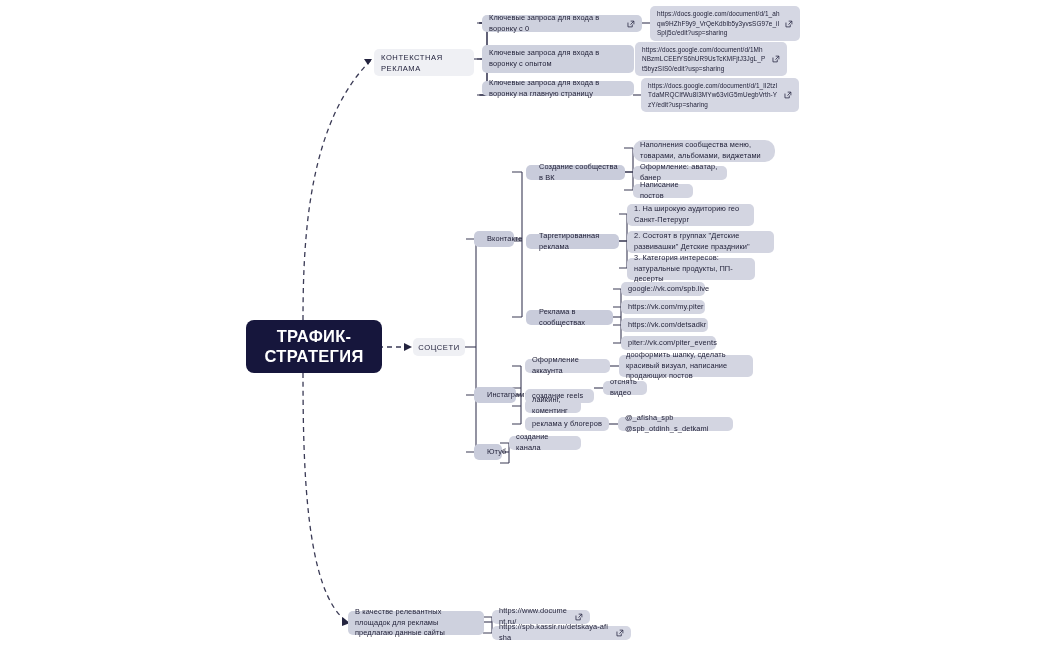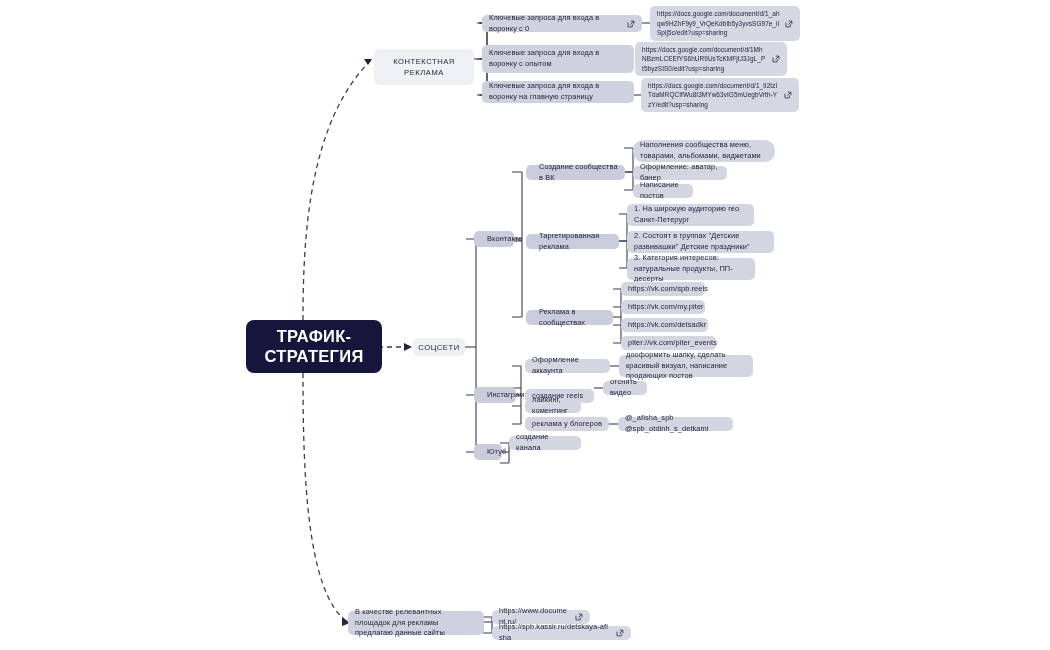--- a/index.html
+++ b/index.html
@@ -165,21 +165,21 @@
     </g>
   </svg>
 
   <div class="node root" style="left:246px; top:320px; width:136px; height:53px;">
     <div>
       <span class="txt">ТРАФИК-</span>
       <span class="txt">СТРАТЕГИЯ</span>
     </div>
   </div>
 
-  <div class="node lv1" style="left:374px; top:49px; width:100px; height:36px;text-align:center;">
+  <div class="node lv1" style="left:374px; top:49px; width:100px; height:27px;">
     <span class="txt">КОНТЕКСТНАЯ РЕКЛАМА</span>
   </div>
 
   <div class="node" style="left:482px; top:15px; width:160px; height:17px;">
     <span class="txt" style="flex:1">Ключевые запроса для входа в воронку с 0</span>
     <span class="ext-icon">
       <svg viewBox="0 0 10 10" width="8" height="8">
           <path d="M1.2 3.2v5.4h5.4V5.6" fill="none" stroke="#2b2b45" stroke-width="1"></path>
           <path d="M4.6 1.4h4v4" fill="none" stroke="#2b2b45" stroke-width="1"></path>
           <path d="M8.6 1.4 4.3 5.7" stroke="#2b2b45" stroke-width="1"></path>
@@ -204,21 +204,21 @@
     <span class="txt" style="flex:1">https://docs.google.com/document/d/1MhNBzmLCEEfYS6hUR9UsTcKMFjtJ3JgL_Pt5byzSIS0/edit?usp=sharing</span>
     <span class="ext-icon">
       <svg viewBox="0 0 10 10" width="8" height="8">
           <path d="M1.2 3.2v5.4h5.4V5.6" fill="none" stroke="#2b2b45" stroke-width="1"></path>
           <path d="M4.6 1.4h4v4" fill="none" stroke="#2b2b45" stroke-width="1"></path>
           <path d="M8.6 1.4 4.3 5.7" stroke="#2b2b45" stroke-width="1"></path>
         </svg>
     </span>
   </div>
 
-  <div class="node" style="left:482px; top:81px; width:152px; height:22px;">
+  <div class="node" style="left:482px; top:81px; width:152px; height:15px;">
     <span class="txt">Ключевые запроса для входа в воронку на главную страницу</span>
   </div>
   <div class="node urlnode" style="left:641px; top:78px; width:158px; height:34px; font-size:6.4px; line-height:1.5;">
     <span class="txt" style="flex:1">https://docs.google.com/document/d/1_lI2tzITdaMRQCIfWu8I3MYw63vIG5mUegbVrth-YzY/edit?usp=sharing</span>
     <span class="ext-icon">
       <svg viewBox="0 0 10 10" width="8" height="8">
           <path d="M1.2 3.2v5.4h5.4V5.6" fill="none" stroke="#2b2b45" stroke-width="1"></path>
           <path d="M4.6 1.4h4v4" fill="none" stroke="#2b2b45" stroke-width="1"></path>
           <path d="M8.6 1.4 4.3 5.7" stroke="#2b2b45" stroke-width="1"></path>
         </svg>
@@ -256,21 +256,21 @@
     <span class="txt">2. Состоят в группах "Детские развивашки" Детские праздники"</span>
   </div>
   <div class="node leaf" style="left:627px; top:258px; width:128px; height:22px;">
     <span class="txt">3. Категория интересов: натуральные продукты, ПП-десерты</span>
   </div>
 
   <div class="node lv2" style="left:526px; top:310px; width:87px; height:15px;">
     <span class="txt">Реклама в сообществах</span>
   </div>
   <div class="node leaf" style="left:621px; top:282px; width:84px; height:14px;">
-    <span class="txt">https://vk.com/spb.reels</span>
+    <span class="txt">google://vk.com/spb.live</span>
   </div>
   <div class="node leaf" style="left:621px; top:300px; width:84px; height:14px;">
     <span class="txt">https://vk.com/my.piter</span>
   </div>
   <div class="node leaf" style="left:621px; top:318px; width:87px; height:14px;">
     <span class="txt">https://vk.com/detsadkr</span>
   </div>
   <div class="node leaf" style="left:621px; top:336px; width:95px; height:14px;">
     <span class="txt">piter://vk.com/piter_events</span>
   </div>

